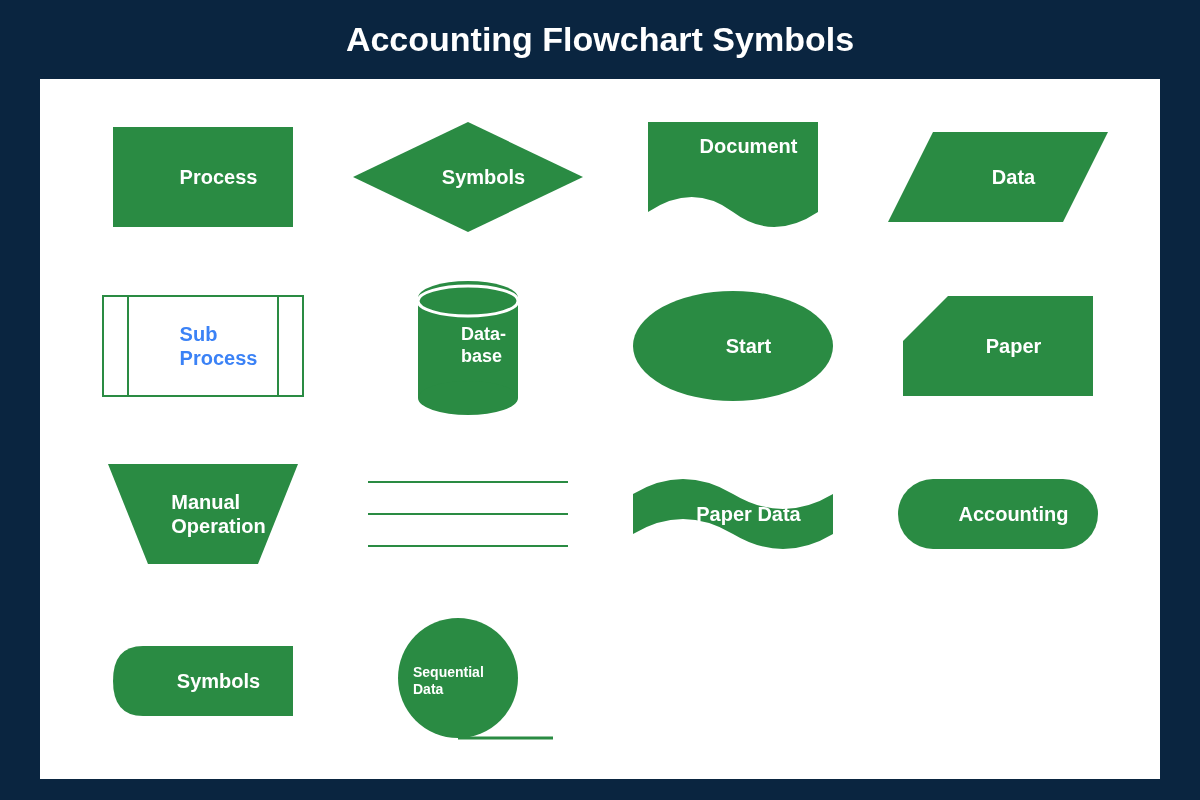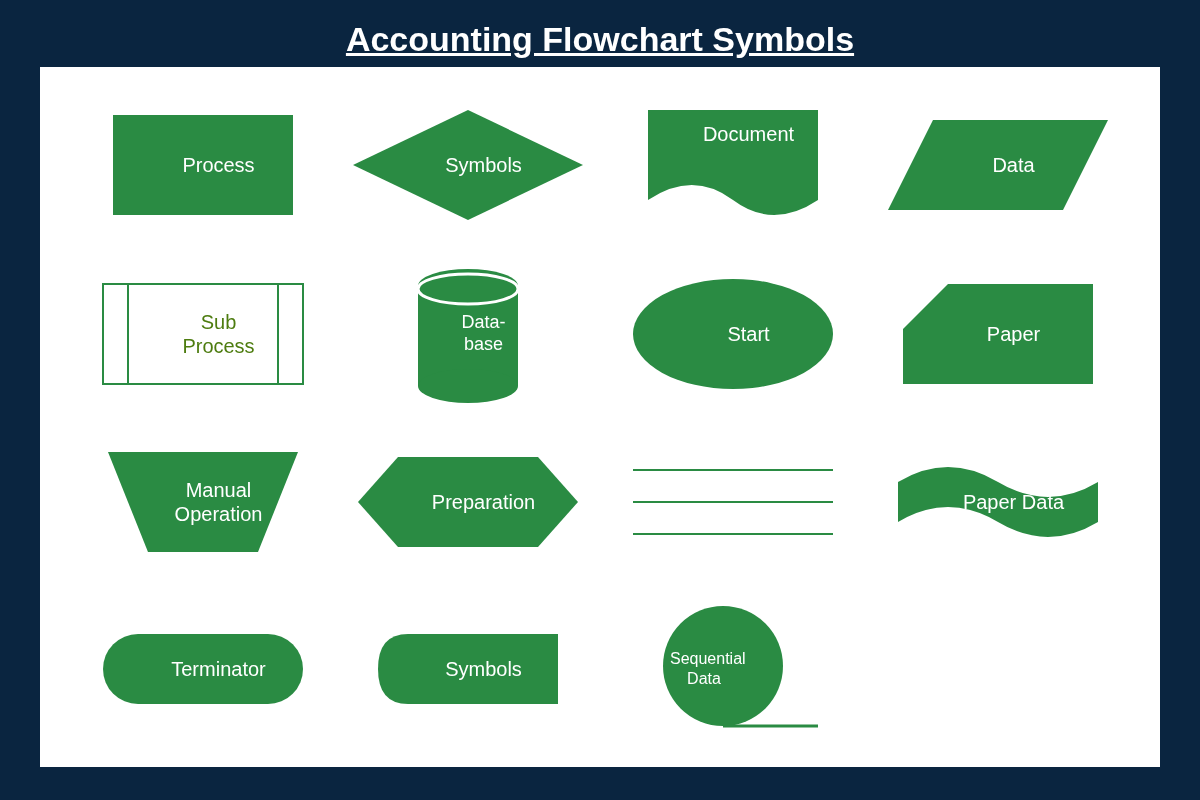--- a/index.html
+++ b/index.html
@@ -9,22 +9,21 @@
       background: #0a2540;
       font-family: -apple-system, BlinkMacSystemFont, 'Segoe UI', Arial, sans-serif;
       padding: 20px 40px 40px 40px;
       overflow: hidden;
     }
     .title {
       color: #ffffff;
       font-size: 34px;
       font-weight: 700;
       text-align: center;
-      text-decoration: underline;
-      margin-bottom: 8px;
+      margin-bottom: 20px;
     }
     .canvas {
       background: #ffffff;
       width: 100%;
       height: 700px;
       padding: 30px 40px;
       display: grid;
       grid-template-columns: repeat(4, 1fr);
       grid-template-rows: repeat(4, 1fr);
       gap: 30px 20px;
@@ -35,29 +34,29 @@
       position: relative;
       width: 100%;
       height: 100%;
       display: flex;
       align-items: center;
       justify-content: center;
     }
     .label {
       position: absolute;
       color: #ffffff;
-      font-weight: 400;
+      font-weight: 700;
       font-size: 20px;
-      text-align: center;
+      text-align: left;
       line-height: 1.2;
       z-index: 2;
       pointer-events: none;
       padding-left: 32px;
     }
-    .label.green { color: #4d7c0f; }
+    .label.green { color: #3b82f6; }
     svg { display: block; }
     .lines {
       width: 200px;
       display: flex;
       flex-direction: column;
       gap: 30px;
     }
     .lines hr {
       border: none;
       border-top: 2px solid #2a8b43;
@@ -131,26 +130,20 @@
     <div class="label">Paper</div>
   </div>
 
   <div class="cell">
     <svg width="210" height="120" viewBox="0 0 210 120">
       <polygon points="10,10 200,10 160,110 50,110" fill="#2a8b43"></polygon>
     </svg>
     <div class="label">Manual<br>Operation</div>
   </div>
 
-  <div class="cell">
-    <svg width="230" height="110" viewBox="0 0 230 110">
-      <polygon points="45,10 185,10 225,55 185,100 45,100 5,55" fill="#2a8b43"></polygon>
-    </svg>
-    <div class="label">Preparation</div>
-  </div>
 
 
   <div class="cell">
     <div class="lines">
       <hr>
       <hr>
       <hr>
     </div>
   </div>
 
@@ -158,31 +151,31 @@
     <svg width="220" height="100" viewBox="0 0 220 100">
       <path d="M10 30 Q60 0 110 30 Q160 60 210 30 L210 70 Q160 100 110 70 Q60 40 10 70 Z" fill="#2a8b43"></path>
     </svg>
     <div class="label">Paper Data</div>
   </div>
 
   <div class="cell">
     <svg width="220" height="90" viewBox="0 0 220 90">
       <rect x="10" y="10" width="200" height="70" rx="35" ry="35" fill="#2a8b43"></rect>
     </svg>
-    <div class="label">Terminator</div>
+    <div class="label">Accounting</div>
   </div>
 
   <div class="cell">
     <svg width="200" height="90" viewBox="0 0 200 90">
       <path d="M40 10 Q10 10 10 45 Q10 80 40 80 L190 80 L190 10 Z" fill="#2a8b43"></path>
     </svg>
     <div class="label">Symbols</div>
   </div>
 
   <div class="cell">
     <svg width="180" height="130" viewBox="0 0 180 130">
       <circle cx="80" cy="62" r="60" fill="#2a8b43"></circle>
       <line x1="80" y1="122" x2="175" y2="122" stroke="#2a8b43" stroke-width="3"></line>
     </svg>
-    <div class="label" style="font-size:16px;left:28px;width:100px">Sequential<br>Data</div>
+    <div class="label" style="font-size:14px;left:36px;width:100px">Sequential<br>Data</div>
   </div>
 
 </div>
 
 </body></html>

